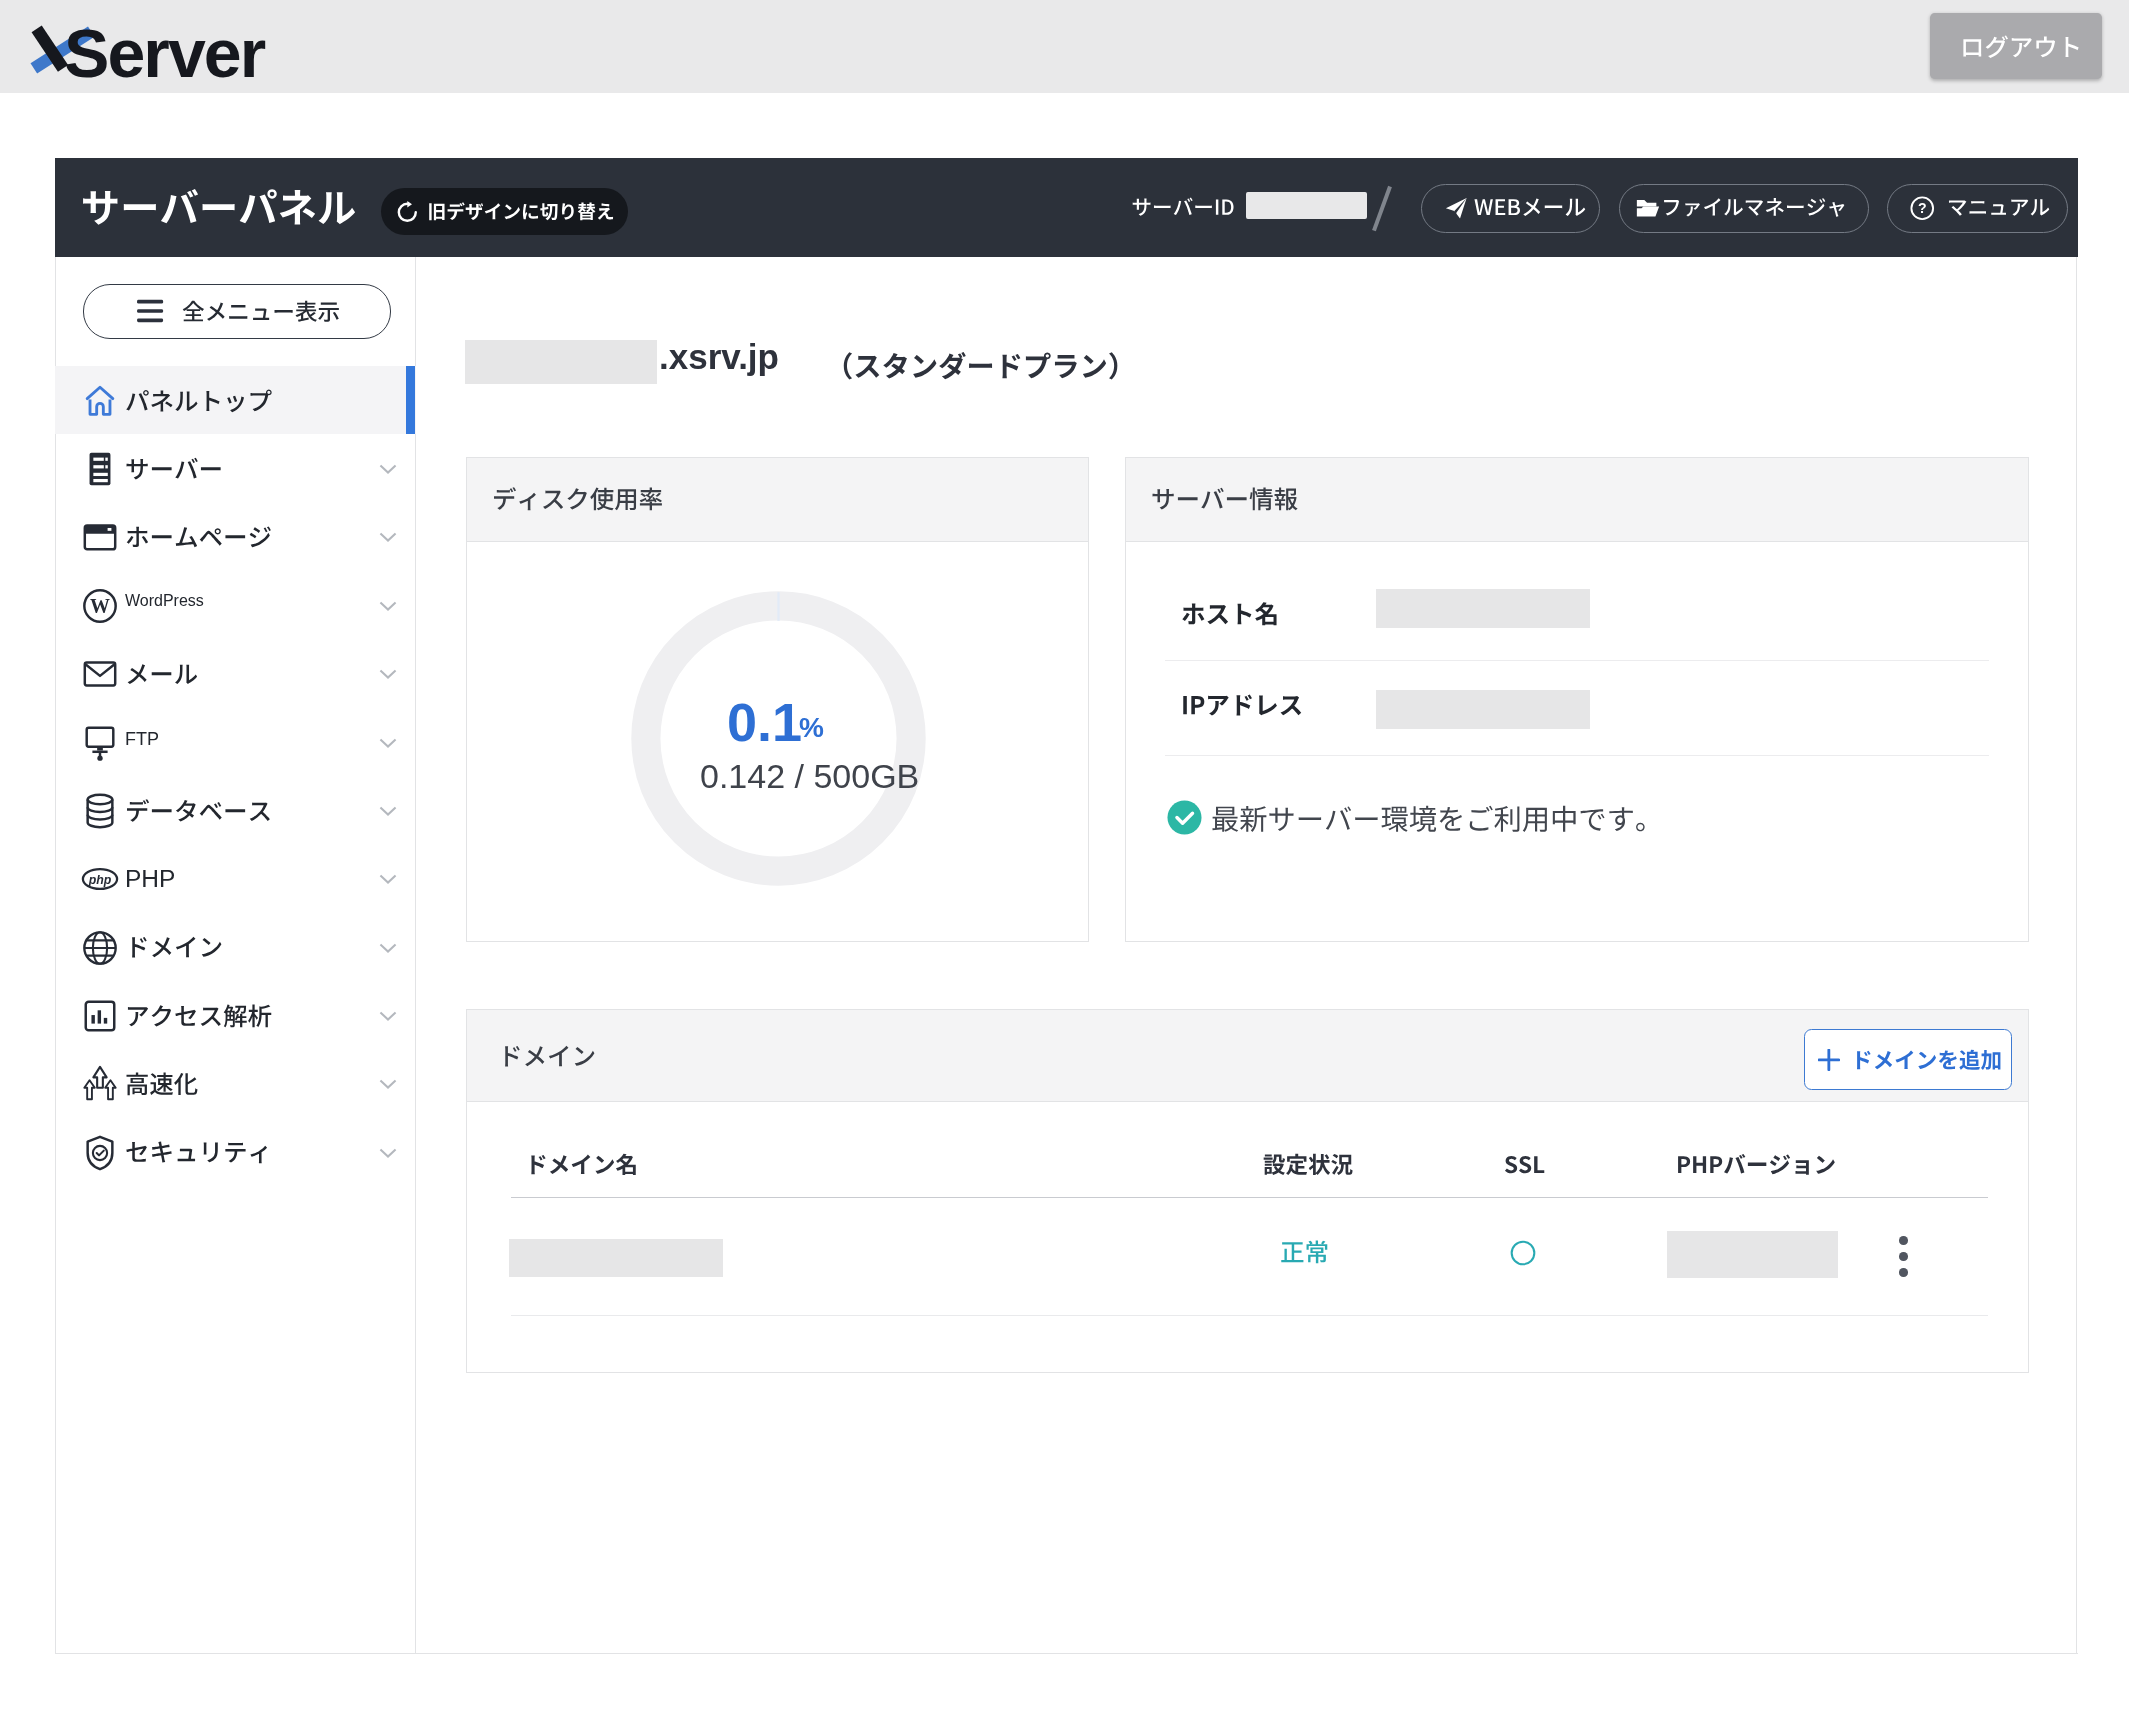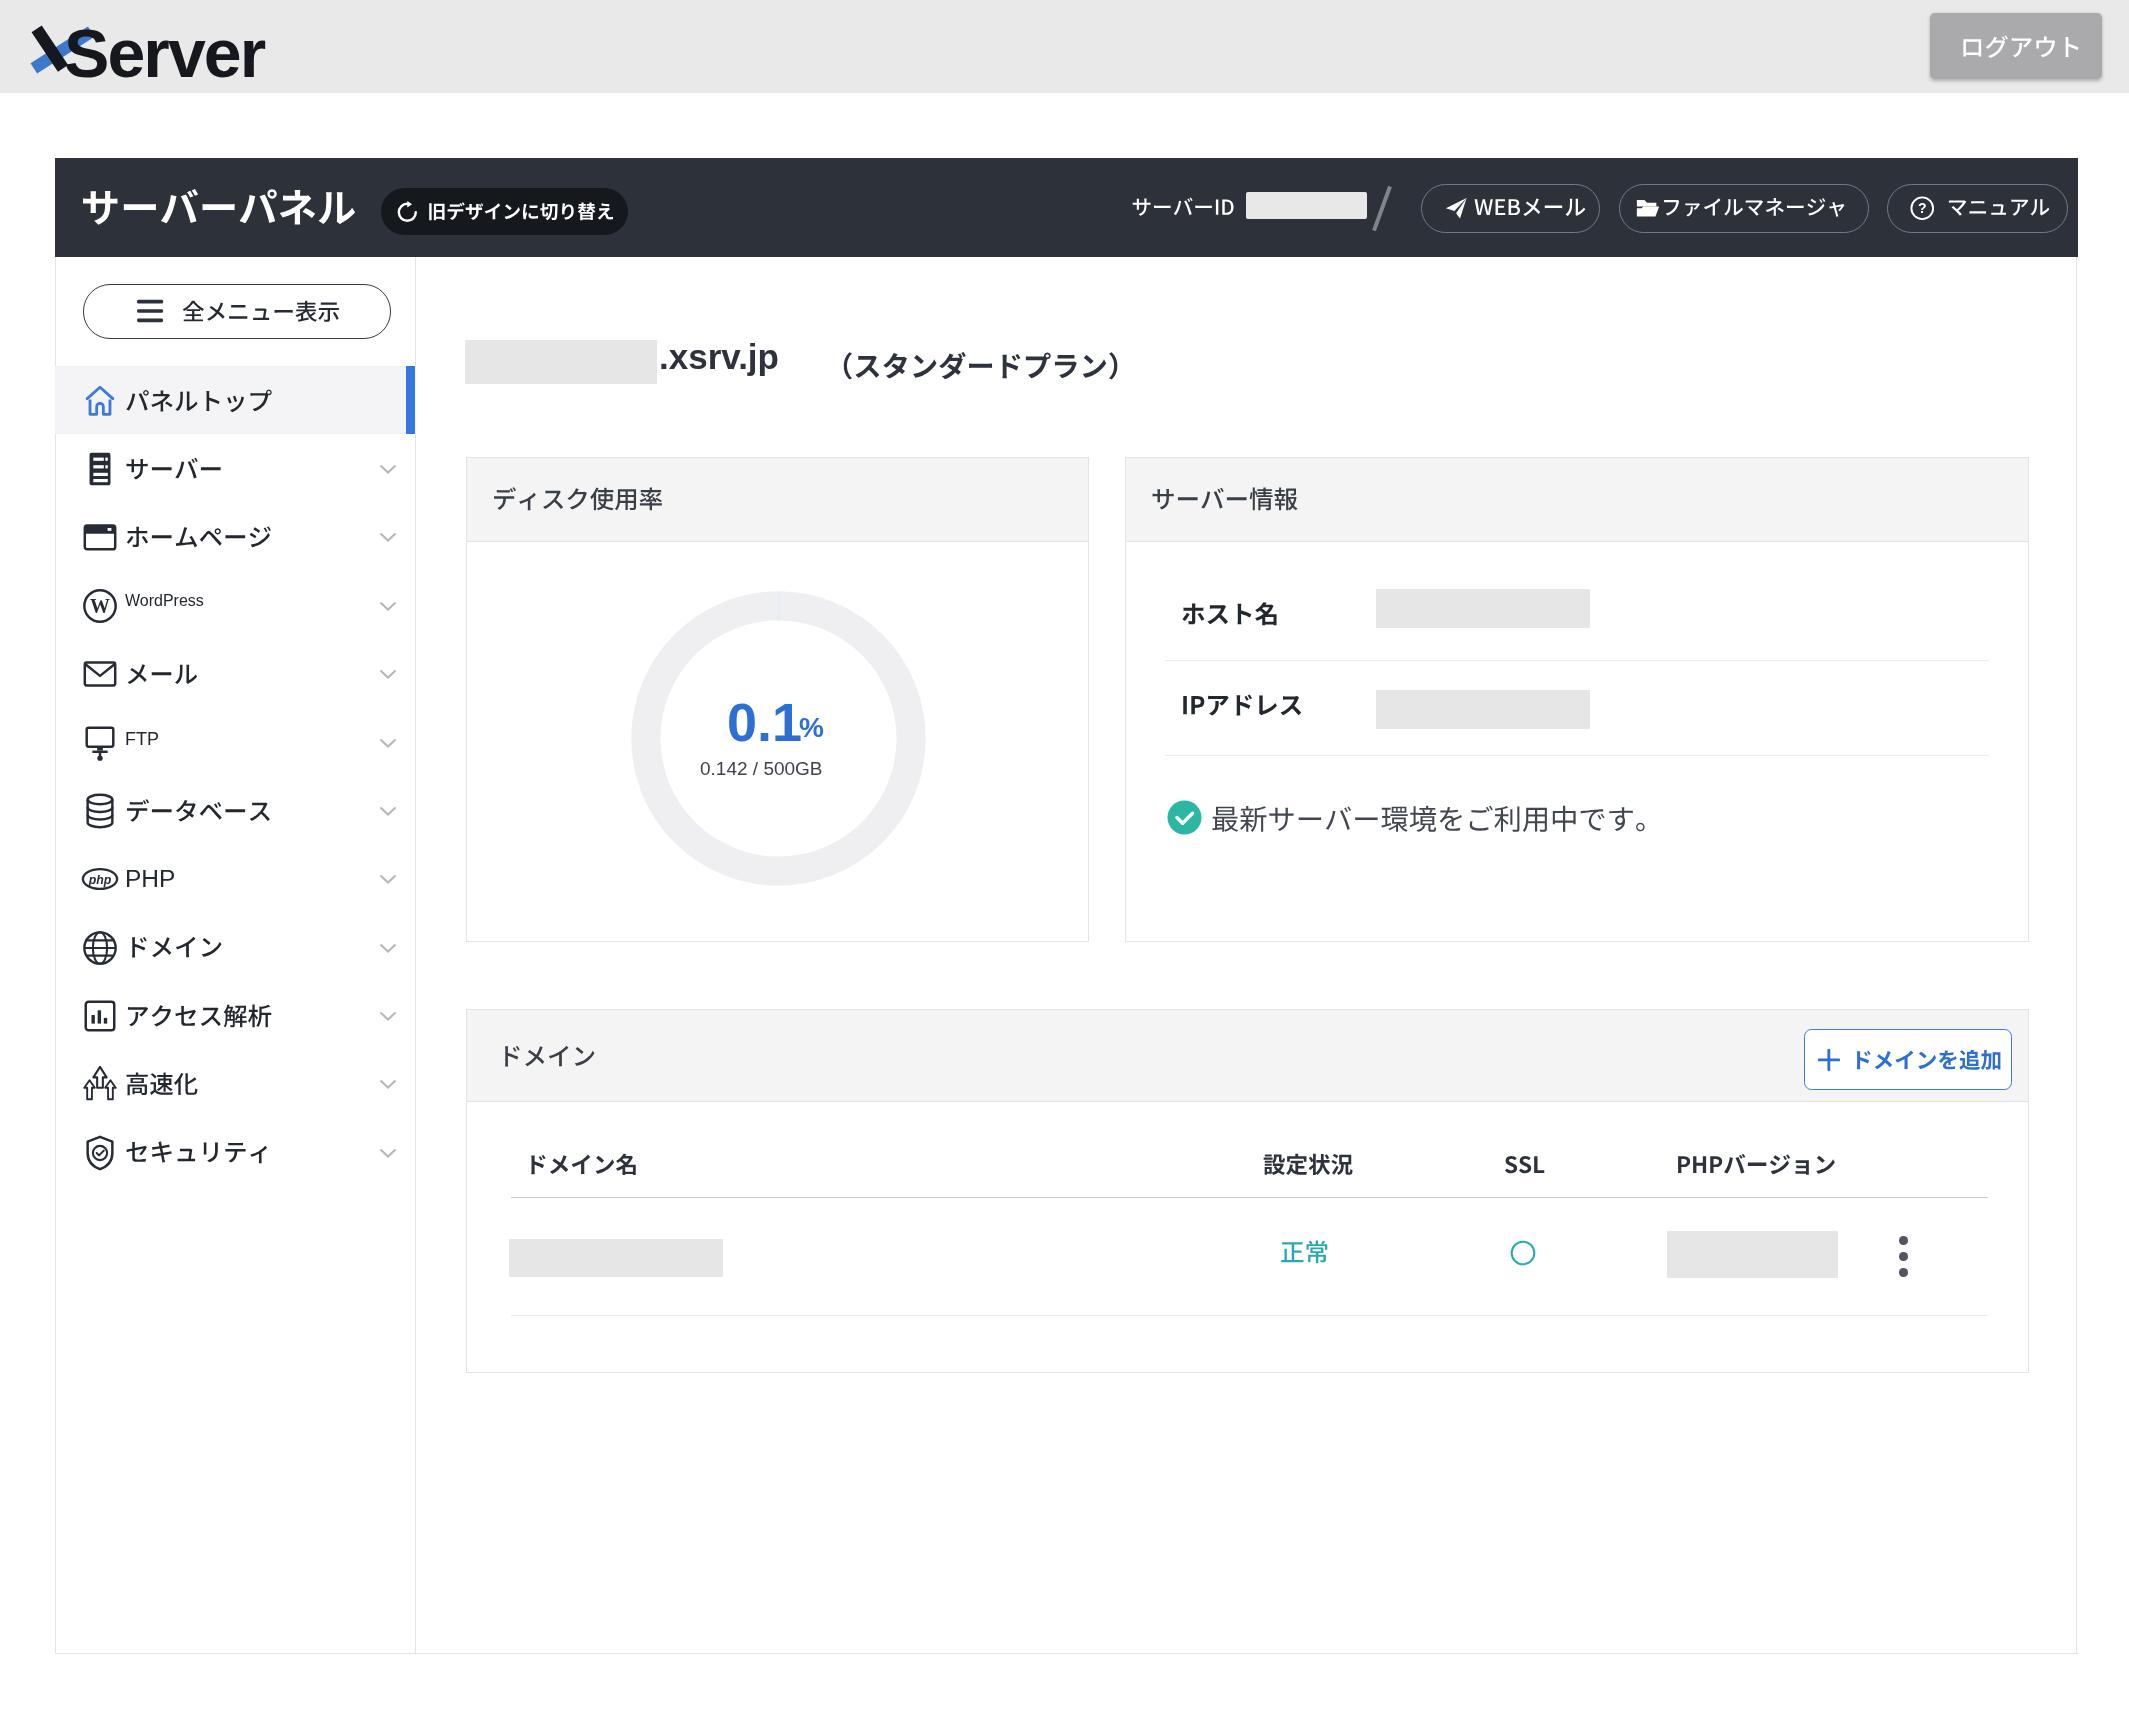--- a/index.html
+++ b/index.html
@@ -201,21 +201,21 @@
 <div style="position:absolute;left:467px;top:458px;width:621px;height:84px;background:#f4f4f5;border-bottom:0.9px solid #e2e3e5;box-sizing:border-box;"></div>
 <svg style="position:absolute;left:492px;top:480px" width="173" height="38" viewBox="0 -29.9 184.0 40.3">
     <path d="M5.1 -19.3Q5.7 -19.2 6.4 -19.2Q7 -19.1 7.6 -19.1Q8.1 -19.1 9 -19.1Q9.9 -19.1 11 -19.1Q12.1 -19.1 13.2 -19.1Q14.2 -19.1 15.1 -19.1Q16 -19.1 16.4 -19.1Q17 -19.1 17.7 -19.1Q18.4 -19.2 19 -19.3V-16.6Q18.4 -16.6 17.7 -16.7Q17.1 -16.7 16.4 -16.7Q16 -16.7 15.1 -16.7Q14.2 -16.7 13.2 -16.7Q12.1 -16.7 11 -16.7Q9.9 -16.7 9 -16.7Q8.1 -16.7 7.7 -16.7Q7 -16.7 6.3 -16.7Q5.7 -16.6 5.1 -16.6ZM2.1 -12.7Q2.6 -12.6 3.2 -12.6Q3.8 -12.6 4.4 -12.6Q4.7 -12.6 5.8 -12.6Q6.8 -12.6 8.2 -12.6Q9.6 -12.6 11.3 -12.6Q13 -12.6 14.6 -12.6Q16.3 -12.6 17.7 -12.6Q19.1 -12.6 20.1 -12.6Q21.1 -12.6 21.4 -12.6Q21.9 -12.6 22.5 -12.6Q23.1 -12.6 23.6 -12.7V-10Q23.2 -10 22.6 -10.1Q22 -10.1 21.4 -10.1Q21.1 -10.1 20.1 -10.1Q19.1 -10.1 17.7 -10.1Q16.3 -10.1 14.6 -10.1Q13 -10.1 11.3 -10.1Q9.6 -10.1 8.2 -10.1Q6.8 -10.1 5.8 -10.1Q4.7 -10.1 4.4 -10.1Q3.8 -10.1 3.2 -10.1Q2.6 -10 2.1 -10ZM14.8 -11.3Q14.8 -8.8 14.4 -6.8Q14 -4.8 13.1 -3.1Q12.7 -2.3 11.9 -1.4Q11.1 -0.5 10.1 0.3Q9.1 1.1 8 1.7L5.6 -0.1Q7 -0.6 8.3 -1.7Q9.6 -2.7 10.4 -3.9Q11.4 -5.5 11.7 -7.3Q11.9 -9.2 12 -11.3ZM20.5 -21.2Q20.8 -20.8 21.2 -20.1Q21.6 -19.5 21.9 -18.8Q22.3 -18.2 22.6 -17.7L20.9 -16.9Q20.5 -17.7 19.9 -18.8Q19.3 -19.8 18.8 -20.5ZM23.4 -22.3Q23.8 -21.9 24.2 -21.2Q24.6 -20.6 24.9 -19.9Q25.3 -19.3 25.6 -18.8L23.9 -18.1Q23.5 -18.9 22.9 -19.9Q22.3 -20.9 21.7 -21.6Z M29 -7Q30.7 -7.4 32.5 -8.1Q34.2 -8.7 35.8 -9.5Q37.3 -10.2 38.3 -10.9Q39.6 -11.6 40.8 -12.6Q42 -13.5 43 -14.5Q44 -15.4 44.7 -16.3L46.7 -14.3Q45.9 -13.5 44.8 -12.5Q43.6 -11.5 42.3 -10.5Q40.9 -9.5 39.5 -8.6Q38.7 -8.1 37.6 -7.6Q36.5 -7 35.2 -6.5Q34 -5.9 32.7 -5.5Q31.4 -5 30.2 -4.6ZM38.1 -9.3 40.8 -9.9V-0.4Q40.8 0 40.8 0.6Q40.9 1.1 40.9 1.5Q40.9 1.9 41 2.1H38Q38 1.9 38 1.5Q38 1.1 38.1 0.6Q38.1 0 38.1 -0.4Z M73.2 -17.5Q73 -17.3 72.8 -16.9Q72.6 -16.5 72.4 -16.1Q71.9 -14.9 71.1 -13.4Q70.3 -11.8 69.3 -10.3Q68.3 -8.8 67.2 -7.5Q65.8 -5.9 64 -4.4Q62.3 -2.8 60.4 -1.5Q58.5 -0.2 56.4 0.8L54.3 -1.4Q56.4 -2.2 58.4 -3.5Q60.3 -4.7 62 -6.1Q63.7 -7.6 65 -9Q65.9 -10 66.7 -11.2Q67.5 -12.4 68.2 -13.6Q68.8 -14.9 69.1 -15.9Q68.9 -15.9 68.2 -15.9Q67.4 -15.9 66.4 -15.9Q65.4 -15.9 64.4 -15.9Q63.3 -15.9 62.3 -15.9Q61.3 -15.9 60.6 -15.9Q59.8 -15.9 59.6 -15.9Q59.1 -15.9 58.5 -15.8Q57.9 -15.8 57.4 -15.8Q57 -15.7 56.8 -15.7V-18.7Q57 -18.6 57.5 -18.6Q58.1 -18.6 58.6 -18.5Q59.2 -18.5 59.6 -18.5Q59.9 -18.5 60.6 -18.5Q61.4 -18.5 62.4 -18.5Q63.4 -18.5 64.5 -18.5Q65.5 -18.5 66.5 -18.5Q67.5 -18.5 68.2 -18.5Q69 -18.5 69.2 -18.5Q70 -18.5 70.6 -18.6Q71.2 -18.6 71.5 -18.8ZM67.6 -9.2Q68.6 -8.4 69.7 -7.3Q70.9 -6.3 72 -5.1Q73.1 -4 74 -3Q75 -1.9 75.6 -1.1L73.3 0.9Q72.4 -0.4 71.1 -1.8Q69.9 -3.3 68.5 -4.7Q67.1 -6.1 65.7 -7.4Z M101 -16.2Q100.8 -15.9 100.6 -15.5Q100.4 -15 100.3 -14.6Q99.9 -13.4 99.3 -11.9Q98.7 -10.4 97.8 -8.8Q96.9 -7.2 95.7 -5.8Q93.9 -3.6 91.4 -1.8Q88.9 0 85.3 1.4L82.9 -0.8Q85.4 -1.5 87.3 -2.5Q89.2 -3.5 90.7 -4.7Q92.1 -5.9 93.3 -7.2Q94.3 -8.4 95.1 -9.7Q95.9 -11.1 96.4 -12.5Q97 -13.8 97.2 -14.9H88L89 -17.3Q89.3 -17.3 90.1 -17.3Q91 -17.3 92 -17.3Q93 -17.3 94.1 -17.3Q95.1 -17.3 95.9 -17.3Q96.7 -17.3 96.9 -17.3Q97.5 -17.3 98 -17.3Q98.5 -17.4 98.8 -17.5ZM92.4 -20.2Q92 -19.6 91.6 -19Q91.2 -18.3 91 -17.9Q90.2 -16.4 89 -14.8Q87.8 -13.1 86.1 -11.5Q84.5 -9.9 82.5 -8.6L80.2 -10.3Q81.9 -11.3 83.3 -12.4Q84.6 -13.6 85.6 -14.7Q86.5 -15.9 87.2 -17Q87.9 -18 88.4 -18.9Q88.6 -19.3 88.9 -20Q89.2 -20.7 89.4 -21.2Z M112.5 -19.2H129.1V-17H112.5ZM115.4 -12.7V-9.4H125.9V-12.7ZM113.1 -14.7H128.3V-7.3H113.1ZM115.1 -6.9Q116.3 -5 118.4 -3.5Q120.4 -2.1 123.2 -1.2Q126 -0.4 129.4 0Q129.2 0.3 128.9 0.6Q128.6 1 128.4 1.4Q128.1 1.8 127.9 2.2Q124.5 1.7 121.6 0.6Q118.8 -0.4 116.6 -2.1Q114.5 -3.9 113.1 -6.3ZM119.4 -21.8H121.8V-10.2Q121.8 -8.6 121.6 -7.1Q121.5 -5.6 120.9 -4.2Q120.4 -2.9 119.5 -1.6Q118.5 -0.4 116.9 0.6Q115.3 1.5 113 2.2Q112.8 2 112.6 1.6Q112.3 1.2 112 0.8Q111.7 0.4 111.5 0.2Q113.7 -0.3 115.1 -1.2Q116.6 -2 117.5 -3Q118.3 -4 118.7 -5.2Q119.1 -6.3 119.3 -7.6Q119.4 -8.9 119.4 -10.2ZM111 -22 113.3 -21.3Q112.4 -19.1 111.2 -16.9Q110 -14.8 108.6 -12.8Q107.2 -10.9 105.8 -9.5Q105.7 -9.8 105.4 -10.2Q105.2 -10.7 104.9 -11.2Q104.7 -11.7 104.5 -12Q105.7 -13.2 107 -14.8Q108.2 -16.4 109.2 -18.2Q110.2 -20.1 111 -22ZM108.3 -15 110.7 -17.4 110.7 -17.3V2.3H108.3Z M135.3 -20.2H151.7V-17.8H135.3ZM135.3 -14.1H151.7V-11.8H135.3ZM135.2 -8H151.8V-5.6H135.2ZM133.9 -20.2H136.3V-10.8Q136.3 -9.3 136.2 -7.5Q136 -5.8 135.7 -4Q135.3 -2.2 134.6 -0.6Q133.8 1 132.7 2.3Q132.5 2.1 132.1 1.8Q131.8 1.4 131.4 1.2Q131 0.9 130.7 0.7Q131.8 -0.5 132.4 -1.9Q133.1 -3.3 133.4 -4.8Q133.7 -6.4 133.8 -7.9Q133.9 -9.4 133.9 -10.8ZM150.8 -20.2H153.2V-0.9Q153.2 0.2 152.9 0.7Q152.7 1.3 151.9 1.6Q151.2 1.9 150 2Q148.8 2.1 147 2Q146.9 1.6 146.7 0.9Q146.4 0.2 146.2 -0.3Q147 -0.3 147.8 -0.3Q148.7 -0.3 149.3 -0.3Q149.9 -0.3 150.1 -0.3Q150.5 -0.3 150.6 -0.4Q150.8 -0.6 150.8 -0.9ZM142 -19.2H144.4V1.9H142Z M167.7 -21.9H170.2V-18.3H167.7ZM167.7 -6.9H170.2V2.2H167.7ZM157.3 -5.1H180.7V-2.8H157.3ZM158.2 -19.2H179.9V-16.9H158.2ZM177.6 -16.4 179.8 -15.3Q178.8 -14.4 177.7 -13.6Q176.6 -12.7 175.6 -12.1L173.8 -13.1Q174.5 -13.5 175.2 -14.1Q175.9 -14.7 176.5 -15.3Q177.2 -15.9 177.6 -16.4ZM167.3 -17.5 169.4 -16.7Q168.7 -15.7 167.8 -14.7Q167 -13.7 166.3 -13L164.7 -13.7Q165.2 -14.2 165.7 -14.9Q166.1 -15.6 166.6 -16.3Q167 -17 167.3 -17.5ZM171.2 -15.6 173.1 -14.7Q172.1 -13.4 170.8 -12.1Q169.6 -10.7 168.3 -9.5Q167 -8.3 165.9 -7.3L164.5 -8.1Q165.6 -9.1 166.8 -10.4Q168 -11.7 169.2 -13.1Q170.3 -14.4 171.2 -15.6ZM163.5 -13.6 164.7 -15Q165.5 -14.5 166.3 -14Q167.2 -13.4 167.9 -12.8Q168.7 -12.3 169.2 -11.8L167.9 -10.2Q167.5 -10.7 166.7 -11.3Q166 -11.9 165.1 -12.5Q164.3 -13.1 163.5 -13.6ZM163.3 -8.9Q164.5 -9 166.2 -9Q167.8 -9.1 169.7 -9.2Q171.5 -9.3 173.4 -9.3L173.4 -7.6Q170.8 -7.4 168.2 -7.2Q165.6 -7 163.6 -6.8ZM170.3 -11 172.1 -11.8Q172.7 -11 173.3 -10.2Q173.9 -9.3 174.4 -8.5Q174.9 -7.7 175.2 -7L173.3 -6.1Q173.1 -6.8 172.6 -7.6Q172.1 -8.5 171.5 -9.4Q170.9 -10.2 170.3 -11ZM157.2 -8.4Q158.4 -8.8 160.2 -9.5Q161.9 -10.2 163.7 -11L164.2 -9.1Q162.7 -8.4 161.2 -7.7Q159.6 -7 158.4 -6.4ZM158 -14.7 159.7 -16.1Q160.4 -15.7 161.1 -15.2Q161.9 -14.7 162.6 -14.2Q163.3 -13.7 163.8 -13.3L162.1 -11.8Q161.6 -12.3 161 -12.8Q160.3 -13.3 159.5 -13.8Q158.7 -14.3 158 -14.7ZM173.3 -9.8 175 -11.2Q175.9 -10.7 177 -10.1Q178.1 -9.5 179.1 -8.9Q180.1 -8.3 180.7 -7.7L179 -6.2Q178.4 -6.7 177.4 -7.4Q176.4 -8 175.4 -8.7Q174.3 -9.3 173.3 -9.8Z" fill="#3a3e46"></path>
   </svg>
 <svg style="position:absolute;left:628px;top:588px" width="301" height="301" viewBox="0 0 320 320">
 <circle cx="160" cy="160" r="141" fill="none" stroke="#efeff1" stroke-width="31"></circle>
 <path d="M160 4.5 L160 35" stroke="#e2ebf7" stroke-width="2.4" fill="none"></path>
 </svg>
 <div style="position:absolute;left:727px;top:695px;font-size:54px;font-weight:700;color:#2e6fd4;line-height:1;white-space:nowrap;">0.1</div>
 <div style="position:absolute;left:799px;top:714px;font-size:28px;font-weight:700;color:#2e6fd4;line-height:1;white-space:nowrap;">%</div>
-<div style="position:absolute;left:700px;top:759px;font-size:19px;font-weight:400;color:#3f434b;line-height:1;white-space:nowrap;">0.142 / 500GB</div>
+<div style="position:absolute;left:700px;top:759px;font-size:34px;font-weight:400;color:#3f434b;line-height:1;white-space:nowrap;">0.142 / 500GB</div>
 <div style="position:absolute;left:1125px;top:457px;width:904px;height:485px;background:#fff;border:0.9px solid #e2e3e5;box-sizing:border-box;"></div>
 <div style="position:absolute;left:1126px;top:458px;width:902px;height:84px;background:#f4f4f5;border-bottom:0.9px solid #e2e3e5;box-sizing:border-box;"></div>
 <svg style="position:absolute;left:1151px;top:480px" width="149" height="38" viewBox="0 -29.9 158.0 40.3">
     <path d="M19 -11.7Q19 -9.2 18.7 -7.2Q18.4 -5.2 17.5 -3.7Q16.7 -2.1 15.2 -0.9Q13.7 0.4 11.4 1.4L9.2 -0.7Q11.1 -1.4 12.4 -2.2Q13.8 -3 14.6 -4.2Q15.5 -5.4 15.9 -7.2Q16.4 -9 16.4 -11.6V-18.2Q16.4 -19 16.3 -19.6Q16.3 -20.2 16.2 -20.4H19.2Q19.2 -20.2 19.1 -19.6Q19 -19 19 -18.2ZM9.7 -20.2Q9.6 -20 9.6 -19.4Q9.5 -18.9 9.5 -18.2V-8.7Q9.5 -8.2 9.6 -7.7Q9.6 -7.2 9.6 -6.8Q9.6 -6.4 9.6 -6.2H6.7Q6.8 -6.4 6.8 -6.8Q6.8 -7.2 6.9 -7.7Q6.9 -8.2 6.9 -8.7V-18.2Q6.9 -18.6 6.8 -19.2Q6.8 -19.7 6.7 -20.2ZM1.6 -15.4Q1.8 -15.3 2.2 -15.3Q2.6 -15.2 3.2 -15.2Q3.7 -15.1 4.3 -15.1H21.5Q22.4 -15.1 23.1 -15.2Q23.7 -15.3 24.1 -15.3V-12.6Q23.8 -12.6 23.1 -12.6Q22.4 -12.6 21.5 -12.6H4.3Q3.7 -12.6 3.2 -12.6Q2.7 -12.6 2.3 -12.6Q1.9 -12.6 1.6 -12.5Z M28.5 -11.6Q29 -11.6 29.6 -11.5Q30.2 -11.5 31 -11.5Q31.7 -11.5 32.4 -11.5Q32.9 -11.5 33.8 -11.5Q34.7 -11.5 35.9 -11.5Q37 -11.5 38.3 -11.5Q39.6 -11.5 40.8 -11.5Q42.1 -11.5 43.2 -11.5Q44.4 -11.5 45.2 -11.5Q46.1 -11.5 46.5 -11.5Q47.5 -11.5 48.2 -11.5Q49 -11.6 49.4 -11.6V-8.4Q49 -8.4 48.2 -8.5Q47.4 -8.5 46.5 -8.5Q46.1 -8.5 45.2 -8.5Q44.4 -8.5 43.2 -8.5Q42.1 -8.5 40.8 -8.5Q39.6 -8.5 38.3 -8.5Q37 -8.5 35.9 -8.5Q34.7 -8.5 33.8 -8.5Q32.9 -8.5 32.4 -8.5Q31.3 -8.5 30.3 -8.5Q29.2 -8.4 28.5 -8.4Z M72.1 -20.5Q72.4 -20 72.8 -19.4Q73.2 -18.7 73.5 -18.1Q73.9 -17.4 74.2 -16.9L72.5 -16.2Q72.1 -17 71.5 -18Q70.9 -19 70.4 -19.8ZM75 -21.6Q75.4 -21.1 75.8 -20.4Q76.2 -19.8 76.5 -19.1Q76.9 -18.5 77.2 -18L75.5 -17.3Q75.1 -18.1 74.5 -19.1Q73.9 -20.1 73.3 -20.9ZM57.4 -7.9Q57.8 -9 58.2 -10.2Q58.6 -11.4 58.9 -12.7Q59.3 -14 59.5 -15.2Q59.8 -16.5 59.9 -17.7L62.8 -17.1Q62.8 -16.7 62.7 -16.3Q62.5 -15.9 62.5 -15.6Q62.4 -15.2 62.3 -14.9Q62.2 -14.2 61.9 -13.3Q61.7 -12.3 61.4 -11.2Q61.1 -10.1 60.7 -9Q60.4 -7.8 60 -6.9Q59.5 -5.7 58.9 -4.4Q58.3 -3.1 57.6 -1.8Q56.9 -0.6 56.2 0.4L53.3 -0.8Q54.6 -2.4 55.6 -4.3Q56.7 -6.3 57.4 -7.9ZM70.2 -8.7Q69.8 -9.8 69.3 -10.9Q68.9 -12 68.3 -13.2Q67.8 -14.3 67.3 -15.4Q66.9 -16.4 66.4 -17.1L69.1 -18Q69.5 -17.3 70 -16.2Q70.5 -15.2 71 -14.1Q71.5 -12.9 72 -11.8Q72.5 -10.6 72.9 -9.6Q73.3 -8.7 73.7 -7.5Q74.2 -6.4 74.6 -5.1Q75 -3.9 75.4 -2.7Q75.7 -1.6 76 -0.7L73 0.3Q72.7 -1.1 72.2 -2.7Q71.8 -4.2 71.3 -5.8Q70.7 -7.4 70.2 -8.7Z M80.5 -11.6Q81 -11.6 81.6 -11.5Q82.2 -11.5 83 -11.5Q83.7 -11.5 84.4 -11.5Q84.9 -11.5 85.8 -11.5Q86.7 -11.5 87.9 -11.5Q89 -11.5 90.3 -11.5Q91.6 -11.5 92.8 -11.5Q94.1 -11.5 95.2 -11.5Q96.4 -11.5 97.2 -11.5Q98.1 -11.5 98.5 -11.5Q99.5 -11.5 100.2 -11.5Q101 -11.6 101.4 -11.6V-8.4Q101 -8.4 100.2 -8.5Q99.4 -8.5 98.5 -8.5Q98.1 -8.5 97.2 -8.5Q96.4 -8.5 95.2 -8.5Q94.1 -8.5 92.8 -8.5Q91.6 -8.5 90.3 -8.5Q89 -8.5 87.9 -8.5Q86.7 -8.5 85.8 -8.5Q84.9 -8.5 84.4 -8.5Q83.3 -8.5 82.3 -8.5Q81.2 -8.4 80.5 -8.4Z M115.5 -7H125.3V-5.2H115.5ZM112.7 -20H128.2V-18.2H112.7ZM113.4 -16.8H127.6V-15.1H113.4ZM111.9 -13.6H129V-11.8H111.9ZM115.5 -3.6H125.3V-1.8H115.5ZM113.8 -10.5H125.2V-8.6H116.1V2.2H113.8ZM124.8 -10.5H127.1V-0.3Q127.1 0.5 126.9 1Q126.7 1.5 126 1.8Q125.4 2 124.5 2.1Q123.5 2.1 122.2 2.1Q122.1 1.7 121.9 1.1Q121.7 0.5 121.5 0Q122.4 0.1 123.2 0.1Q124 0.1 124.3 0.1Q124.8 0 124.8 -0.4ZM119.2 -22H121.6V-13H119.2ZM107.9 -22H110.1V2.2H107.9ZM105.7 -16.9 107.5 -16.6Q107.5 -15.6 107.3 -14.3Q107.2 -13 107 -11.8Q106.7 -10.5 106.4 -9.5L104.6 -10.1Q104.9 -11 105.1 -12.2Q105.3 -13.4 105.5 -14.6Q105.7 -15.8 105.7 -16.9ZM110 -17.6 111.6 -18.3Q112 -17.4 112.5 -16.3Q112.9 -15.3 113.1 -14.6L111.4 -13.8Q111.2 -14.5 110.8 -15.6Q110.4 -16.7 110 -17.6Z M144.6 -11.9H152.8V-9.9H144.6ZM143.3 -20.8H152.8V-18.6H145.6V2.2H143.3ZM151.6 -20.8H153.8V-15.8Q153.8 -15 153.6 -14.5Q153.4 -14 152.7 -13.7Q152 -13.5 151 -13.4Q150 -13.4 148.5 -13.4Q148.4 -13.9 148.2 -14.4Q148 -15 147.8 -15.5Q148.5 -15.5 149.2 -15.4Q149.9 -15.4 150.3 -15.4Q150.8 -15.4 151 -15.5Q151.3 -15.5 151.4 -15.6Q151.6 -15.6 151.6 -15.8ZM147.4 -10.5Q148.1 -8.2 149.3 -6.1Q150.4 -4 151.9 -2.4Q153.5 -0.7 155.4 0.2Q155 0.6 154.5 1.2Q154 1.7 153.7 2.2Q151.8 1.1 150.2 -0.8Q148.6 -2.6 147.5 -5Q146.3 -7.4 145.5 -10ZM152.1 -11.9H152.5L153 -12L154.4 -11.5Q154 -8.6 153 -6Q152 -3.4 150.5 -1.3Q149 0.8 146.9 2.2Q146.6 1.8 146.2 1.3Q145.7 0.9 145.3 0.6Q147.2 -0.7 148.6 -2.6Q150 -4.5 150.8 -6.8Q151.7 -9 152.1 -11.4ZM131.9 -19.4H141.7V-17.4H131.9ZM131.6 -5H142V-2.9H131.6ZM131 -15.1H142.7V-13H131ZM131.4 -9.6H142.3V-7.5H131.4ZM135.8 -21.9H138V-14.3H135.8ZM135.8 -8.7H138V2.1H135.8ZM139.3 -13.2 141.3 -12.7Q141 -11.8 140.6 -10.9Q140.2 -10 139.9 -9.4L138.1 -9.9Q138.3 -10.4 138.5 -10.9Q138.8 -11.5 139 -12.1Q139.2 -12.8 139.3 -13.2ZM132.7 -12.7 134.5 -13.2Q135 -12.4 135.3 -11.5Q135.6 -10.5 135.7 -9.9L133.7 -9.3Q133.7 -10 133.4 -10.9Q133.1 -11.9 132.7 -12.7Z" fill="#3a3e46"></path>
   </svg>
 <svg style="position:absolute;left:1181px;top:595px" width="100" height="38" viewBox="0 -29.9 106.0 40.3">
     <path d="M15.3 -20.8Q15.3 -20.7 15.2 -20.2Q15.2 -19.8 15.1 -19.4Q15.1 -18.9 15.1 -18.6Q15.1 -17.8 15.1 -16.9Q15.1 -15.9 15.1 -15Q15.1 -14.1 15.1 -13.3Q15.1 -12.8 15.1 -11.8Q15.1 -10.9 15.1 -9.7Q15.1 -8.6 15.1 -7.3Q15.1 -6.1 15.1 -4.9Q15.1 -3.7 15.1 -2.7Q15.1 -1.8 15.1 -1.3Q15.1 -0.1 14.4 0.5Q13.7 1.2 12.4 1.2Q11.7 1.2 10.9 1.2Q10.2 1.1 9.5 1.1Q8.8 1 8.1 1L7.8 -2.2Q8.7 -2.1 9.4 -2Q10.2 -2 10.7 -2Q11.2 -2 11.4 -2.2Q11.6 -2.4 11.7 -2.9Q11.7 -3.1 11.7 -3.9Q11.7 -4.7 11.7 -5.7Q11.7 -6.8 11.7 -8Q11.7 -9.2 11.7 -10.3Q11.7 -11.4 11.7 -12.2Q11.7 -13 11.7 -13.3Q11.7 -13.8 11.7 -14.7Q11.7 -15.7 11.7 -16.7Q11.7 -17.8 11.7 -18.6Q11.7 -19.1 11.6 -19.8Q11.5 -20.5 11.5 -20.8ZM2.6 -16.7Q3.1 -16.6 3.8 -16.5Q4.5 -16.5 5.1 -16.5Q5.4 -16.5 6.3 -16.5Q7.3 -16.5 8.6 -16.5Q9.9 -16.5 11.5 -16.5Q13 -16.5 14.5 -16.5Q16.1 -16.5 17.4 -16.5Q18.8 -16.5 19.7 -16.5Q20.7 -16.5 21.1 -16.5Q21.7 -16.5 22.4 -16.5Q23.2 -16.6 23.7 -16.7V-13.3Q23.1 -13.3 22.4 -13.3Q21.7 -13.3 21.1 -13.3Q20.7 -13.3 19.8 -13.3Q18.8 -13.3 17.5 -13.3Q16.1 -13.3 14.6 -13.3Q13.1 -13.3 11.5 -13.3Q10 -13.3 8.7 -13.3Q7.3 -13.3 6.4 -13.3Q5.5 -13.3 5.1 -13.3Q4.5 -13.3 3.8 -13.3Q3.1 -13.3 2.6 -13.2ZM9.2 -9.6Q8.7 -8.8 8.1 -7.8Q7.5 -6.7 6.8 -5.7Q6.1 -4.7 5.4 -3.8Q4.7 -3 4.2 -2.4L1.4 -4.3Q2 -4.9 2.7 -5.7Q3.4 -6.6 4 -7.5Q4.7 -8.4 5.3 -9.3Q5.8 -10.2 6.2 -11ZM20.4 -11.1Q20.9 -10.5 21.5 -9.6Q22.1 -8.7 22.7 -7.8Q23.3 -6.8 23.9 -5.9Q24.4 -5 24.8 -4.3L21.8 -2.6Q21.3 -3.4 20.8 -4.4Q20.3 -5.4 19.7 -6.3Q19.1 -7.3 18.6 -8.1Q18 -9 17.5 -9.6Z M47.7 -17.6Q47.5 -17.4 47.2 -16.9Q46.9 -16.4 46.8 -16Q46.2 -14.8 45.4 -13.3Q44.6 -11.7 43.6 -10.2Q42.6 -8.7 41.5 -7.4Q40.1 -5.7 38.3 -4.1Q36.6 -2.6 34.6 -1.2Q32.7 0.1 30.7 1.1L28 -1.7Q30.1 -2.5 32.1 -3.7Q34 -5 35.7 -6.4Q37.4 -7.8 38.6 -9.2Q39.5 -10.2 40.3 -11.3Q41 -12.4 41.6 -13.5Q42.2 -14.6 42.5 -15.5Q42.3 -15.5 41.6 -15.5Q40.9 -15.5 40 -15.5Q39.1 -15.5 38.1 -15.5Q37.1 -15.5 36.2 -15.5Q35.3 -15.5 34.7 -15.5Q34 -15.5 33.7 -15.5Q33.2 -15.5 32.6 -15.5Q31.9 -15.5 31.4 -15.4Q30.9 -15.4 30.6 -15.4V-19.1Q31 -19 31.6 -19Q32.1 -18.9 32.7 -18.9Q33.3 -18.9 33.7 -18.9Q34 -18.9 34.8 -18.9Q35.5 -18.9 36.4 -18.9Q37.4 -18.9 38.4 -18.9Q39.4 -18.9 40.3 -18.9Q41.2 -18.9 41.9 -18.9Q42.6 -18.9 42.9 -18.9Q43.7 -18.9 44.4 -19Q45.2 -19.1 45.6 -19.2ZM41.9 -9.6Q42.9 -8.7 44 -7.7Q45.2 -6.6 46.3 -5.5Q47.4 -4.3 48.3 -3.3Q49.3 -2.2 49.9 -1.4L47 1.2Q46 -0.2 44.8 -1.6Q43.6 -3 42.2 -4.5Q40.8 -5.9 39.4 -7.1Z M60.2 -2.5Q60.2 -3 60.2 -4.1Q60.2 -5.3 60.2 -6.8Q60.2 -8.2 60.2 -9.9Q60.2 -11.5 60.2 -13Q60.2 -14.5 60.2 -15.7Q60.2 -16.9 60.2 -17.4Q60.2 -18.1 60.1 -19Q60 -19.9 59.9 -20.6H64Q63.9 -19.9 63.8 -19.1Q63.7 -18.2 63.7 -17.4Q63.7 -16.7 63.7 -15.5Q63.7 -14.2 63.7 -12.7Q63.7 -11.2 63.7 -9.6Q63.7 -8 63.7 -6.6Q63.7 -5.1 63.7 -4Q63.7 -3 63.7 -2.5Q63.7 -2.1 63.8 -1.5Q63.8 -0.8 63.9 -0.1Q63.9 0.6 64 1.1H59.9Q60 0.4 60.1 -0.7Q60.2 -1.7 60.2 -2.5ZM63 -13.8Q64.3 -13.5 65.9 -13Q67.5 -12.4 69.1 -11.8Q70.7 -11.2 72.2 -10.6Q73.6 -10.1 74.6 -9.6L73.1 -6Q72 -6.6 70.7 -7.1Q69.4 -7.7 68 -8.3Q66.6 -8.8 65.3 -9.3Q64 -9.8 63 -10.1Z M87.9 -1.5H99.6V1.3H87.9ZM86.6 -19.5H95.8V-16.8H86.6ZM87.3 -22.2 90.8 -21.6Q89.7 -19.7 88.3 -17.9Q86.8 -16.1 85 -14.5Q83.1 -12.9 80.8 -11.5Q80.6 -11.8 80.2 -12.3Q79.8 -12.8 79.4 -13.2Q79 -13.7 78.6 -13.9Q80.8 -15.1 82.4 -16.4Q84.1 -17.8 85.3 -19.3Q86.6 -20.8 87.3 -22.2ZM94.8 -19.5H95.4L96 -19.7L98.1 -18.6Q97 -15.5 95.1 -13Q93.3 -10.5 91 -8.5Q88.7 -6.5 86 -5Q83.3 -3.5 80.4 -2.6Q80.2 -3 79.9 -3.5Q79.6 -4 79.2 -4.5Q78.9 -5 78.6 -5.3Q81.2 -6.1 83.8 -7.4Q86.3 -8.7 88.5 -10.5Q90.7 -12.3 92.3 -14.4Q93.9 -16.6 94.8 -19ZM83.2 -13.8 85.5 -15.8Q86.4 -15.2 87.4 -14.4Q88.5 -13.6 89.4 -12.9Q90.3 -12.1 90.8 -11.4L88.3 -9.1Q87.8 -9.8 86.9 -10.6Q86.1 -11.5 85.1 -12.3Q84.1 -13.2 83.2 -13.8ZM98.1 -9.4H101.3V2.3H98.1ZM89.3 -9.4H99.7V-6.6H89.3V2.3H86.1V-7.1L88.5 -9.4Z" fill="#23272e"></path>
   </svg>
 <div style="position:absolute;left:1376px;top:589px;width:214px;height:39px;background:#e6e6e7;"></div>
 <div style="position:absolute;left:1165px;top:660px;width:824px;height:0.9px;background:#ececee"></div>

